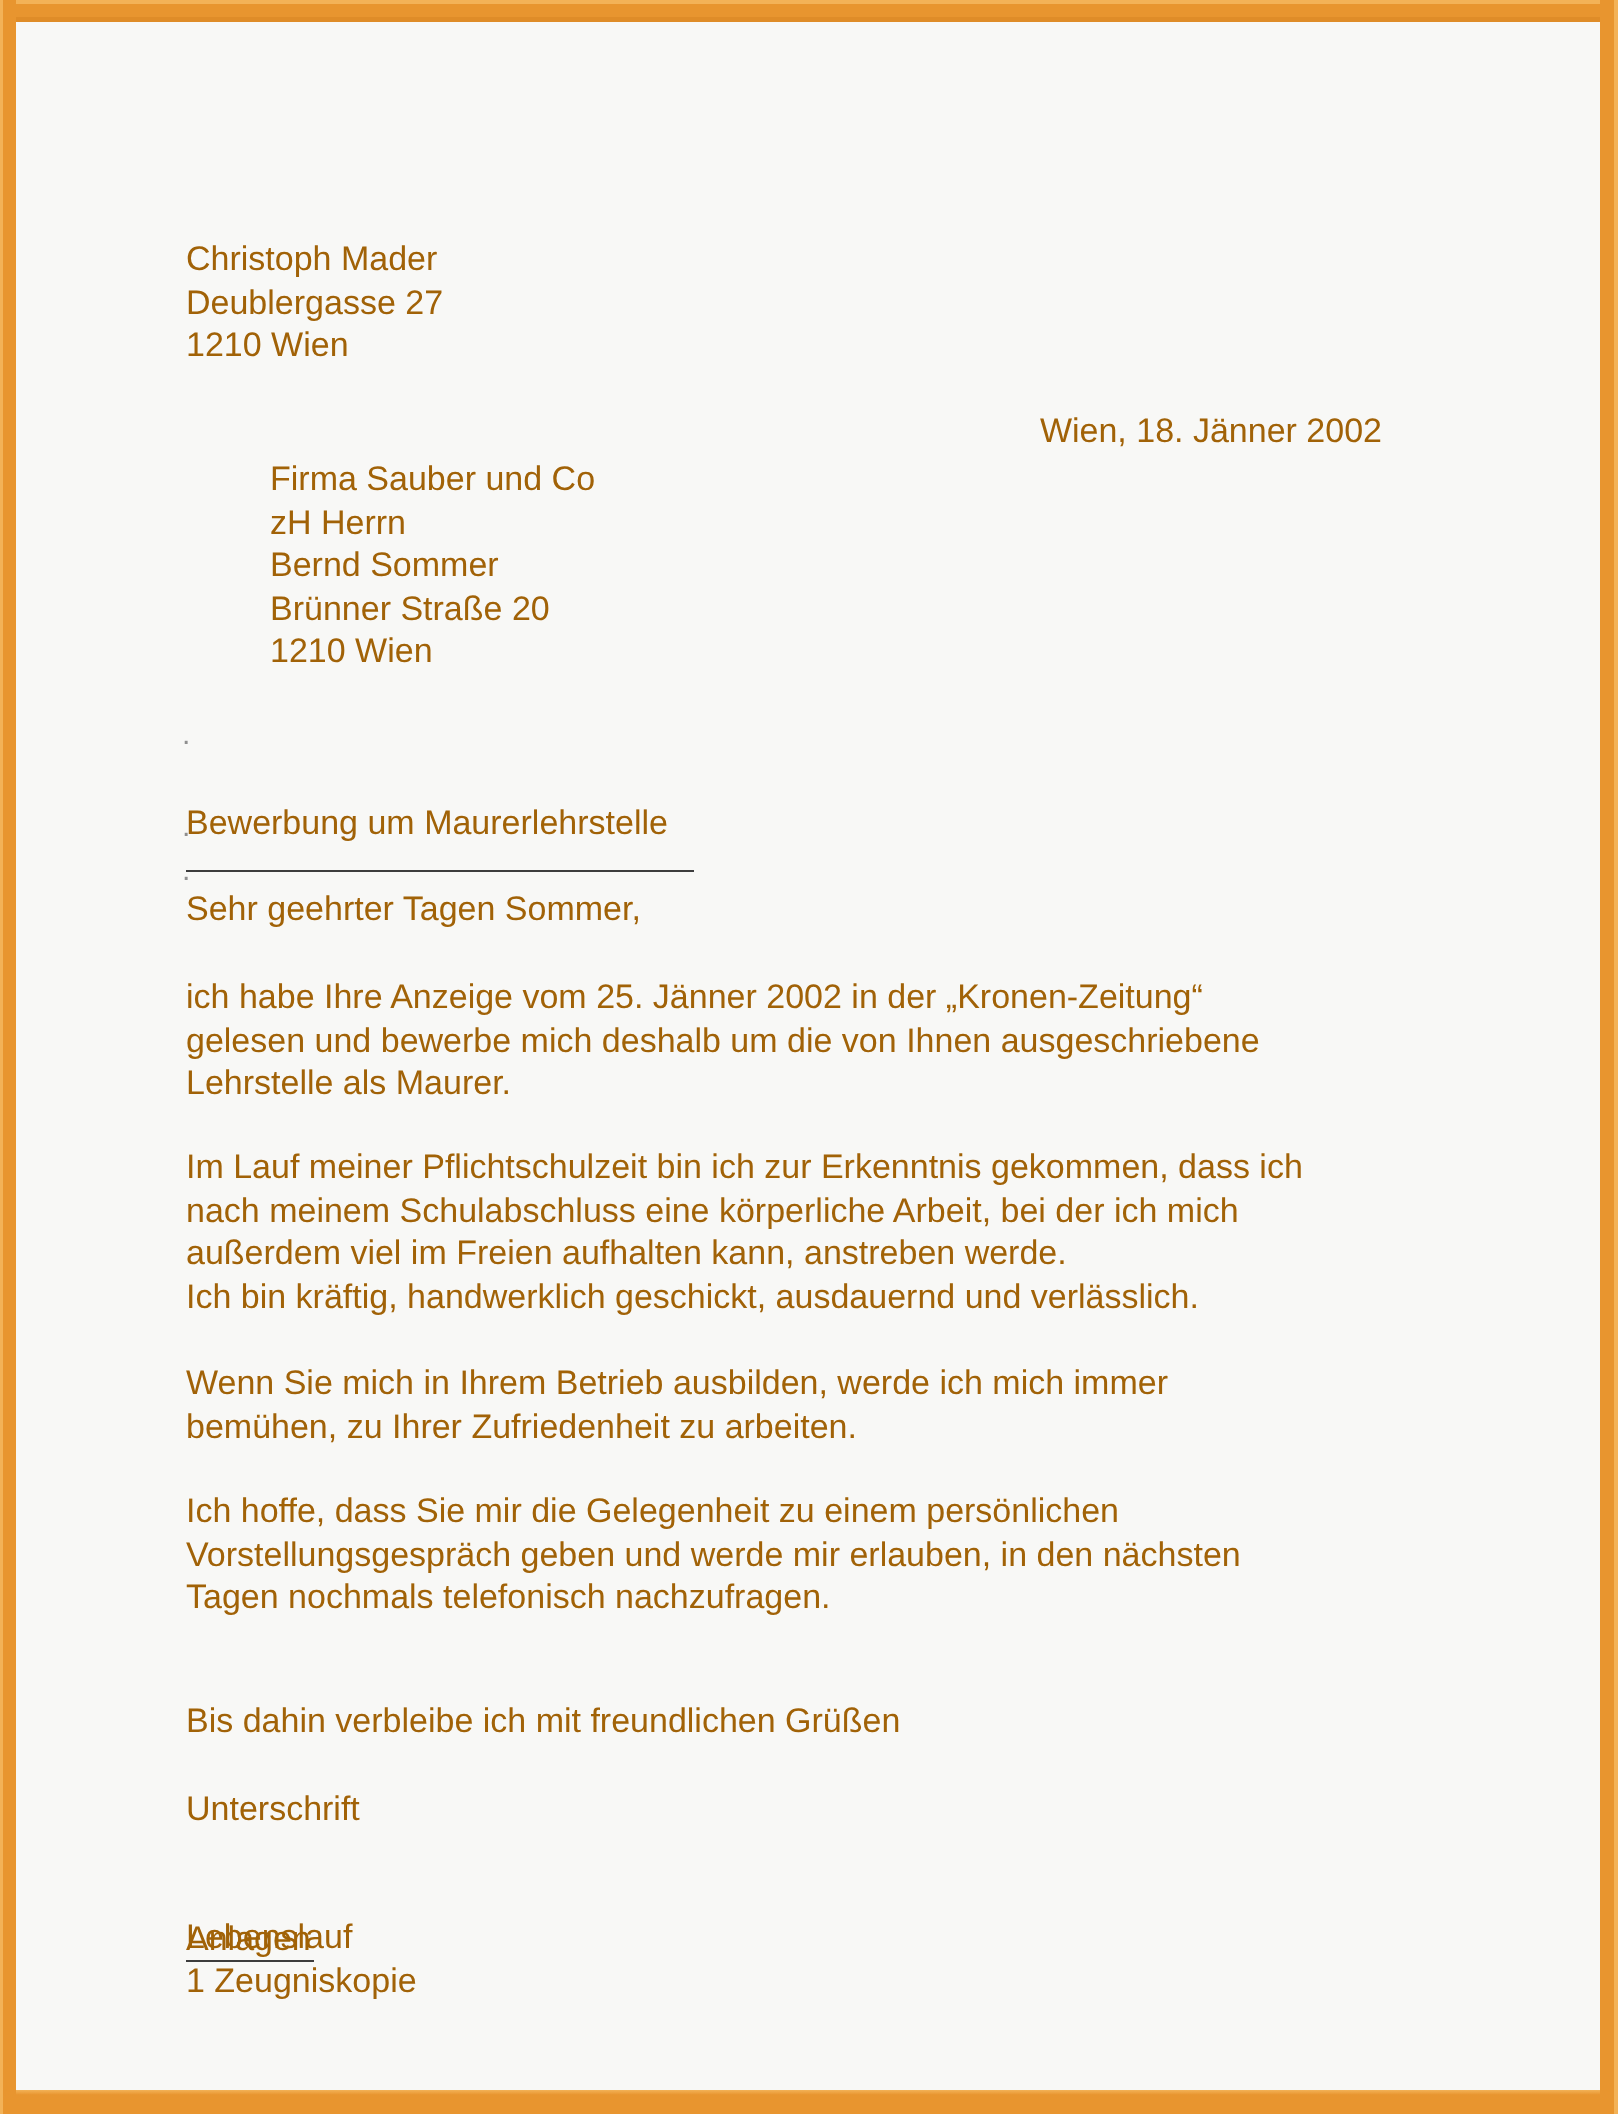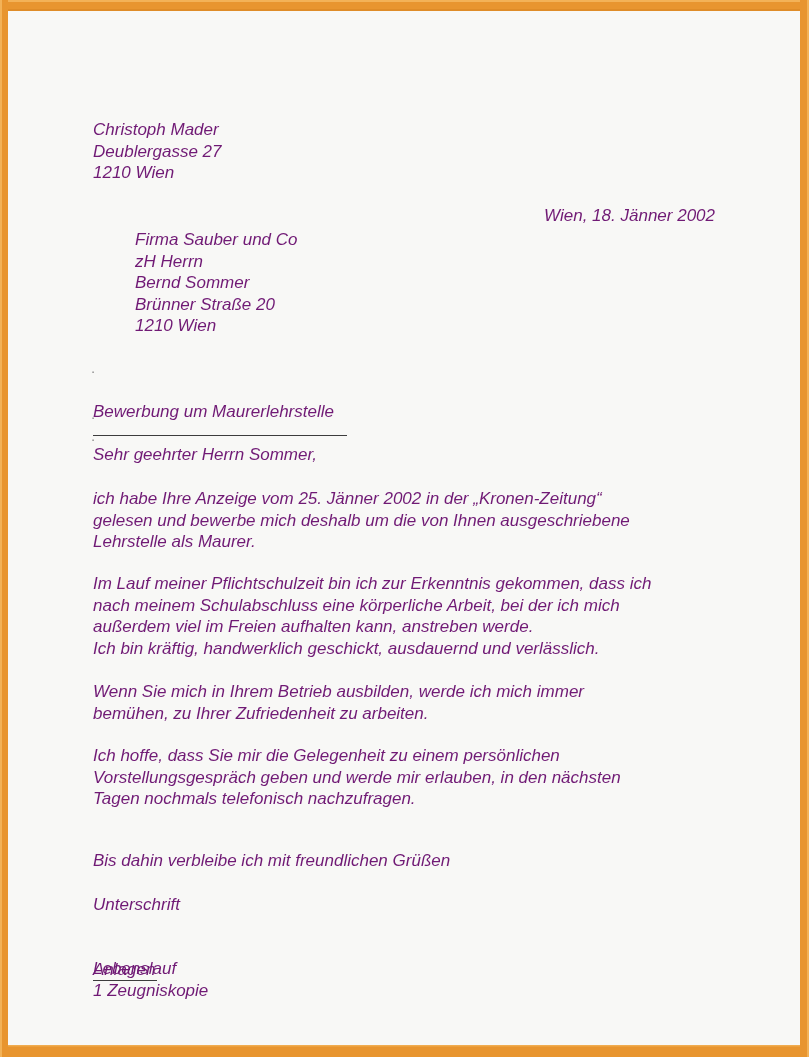--- a/index.html
+++ b/index.html
@@ -38,29 +38,28 @@
   .frame-inner {
     position: absolute; z-index: 2;
     top: 11px; bottom: 12px; left: 8px; right: 9px;
     box-shadow: 0 0 0 3px rgba(250, 243, 218, 0.75);
     pointer-events: none;
   }
   
   .block {
     position: absolute;
     left: 93px;
-    color: #701a75;
+    color: #a16207;
     font-size: 17px;
     line-height: 21.5px;
     white-space: pre-line;
     z-index: 1;
-    font-style: italic;
   }
   .sender    { top: 119px; }
-  .dateline  { left: auto; right: 94px; top: 205px; text-align: center; }
+  .dateline  { left: auto; right: 118px; top: 205px; text-align: center; }
   .recipient { top: 229px; margin-left: 42px; }
   .subject   { top: 379px; }
   .subject .underlined {
     display: inline-block;
     border-bottom: 1.6px solid #3d3d3d;
     padding-right: 13px;
     padding-bottom: 13px;
   }
   .salutation { top: 444px; }
   .para-1 { top: 488px; }
@@ -113,21 +112,21 @@
 1210 Wien</div>
 
   <span class="stray stray-1">.</span>
   <span class="stray stray-2">.</span>
   <span class="stray stray-3">.</span>
 
   <div class="block subject">
     <span class="underlined">Bewerbung um Maurerlehrstelle</span>
   </div>
 
-  <div class="block salutation">Sehr geehrter Herrn Sommer,</div>
+  <div class="block salutation">Sehr geehrter Tagen Sommer,</div>
 
   <div class="block para-1">ich habe Ihre Anzeige vom 25. Jänner 2002 in der „Kronen-Zeitung“
 gelesen und bewerbe mich deshalb um die von Ihnen ausgeschriebene
 Lehrstelle als Maurer.</div>
   <div class="block para-2">Im Lauf meiner Pflichtschulzeit bin ich zur Erkenntnis gekommen, dass ich
 nach meinem Schulabschluss eine körperliche Arbeit, bei der ich mich
 außerdem viel im Freien aufhalten kann, anstreben werde.
 Ich bin kräftig, handwerklich geschickt, ausdauernd und verlässlich.</div>
   <div class="block para-4">Ich hoffe, dass Sie mir die Gelegenheit zu einem persönlichen
 Vorstellungsgespräch geben und werde mir erlauben, in den nächsten

